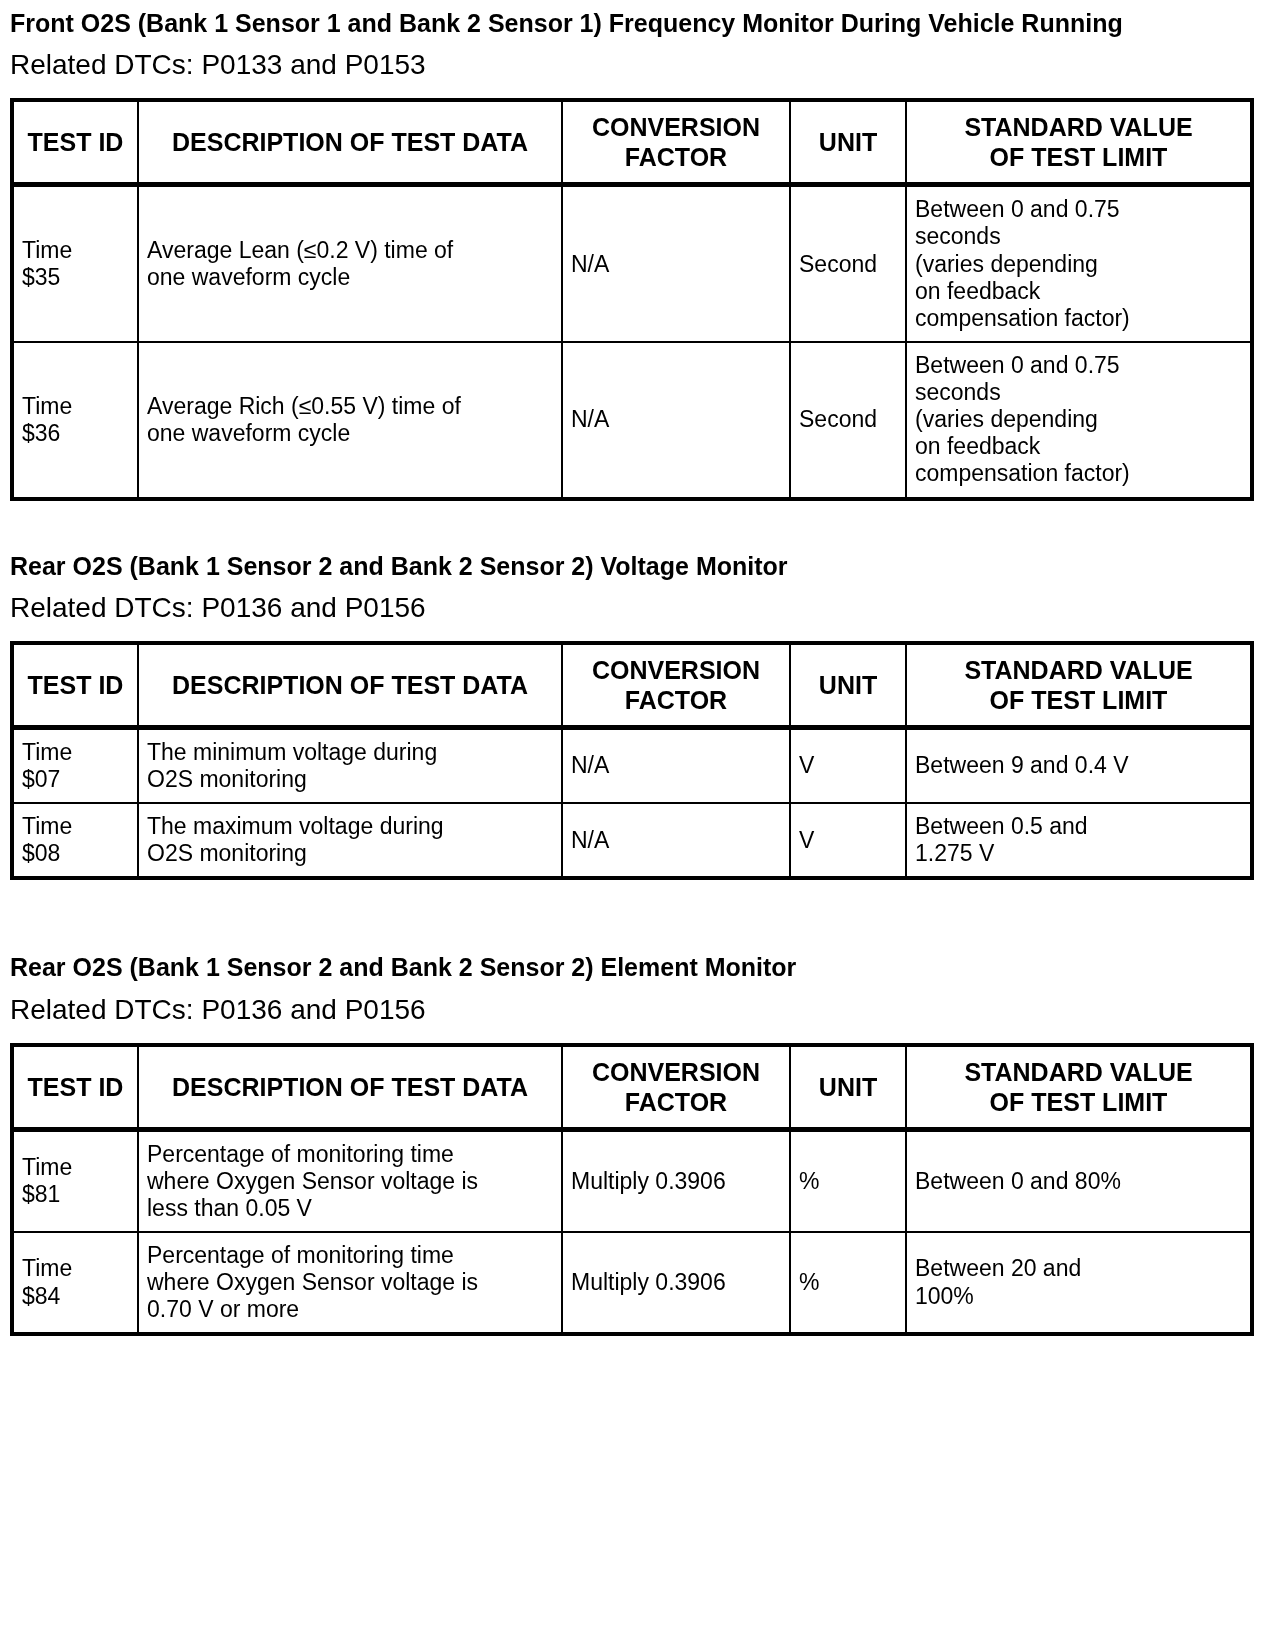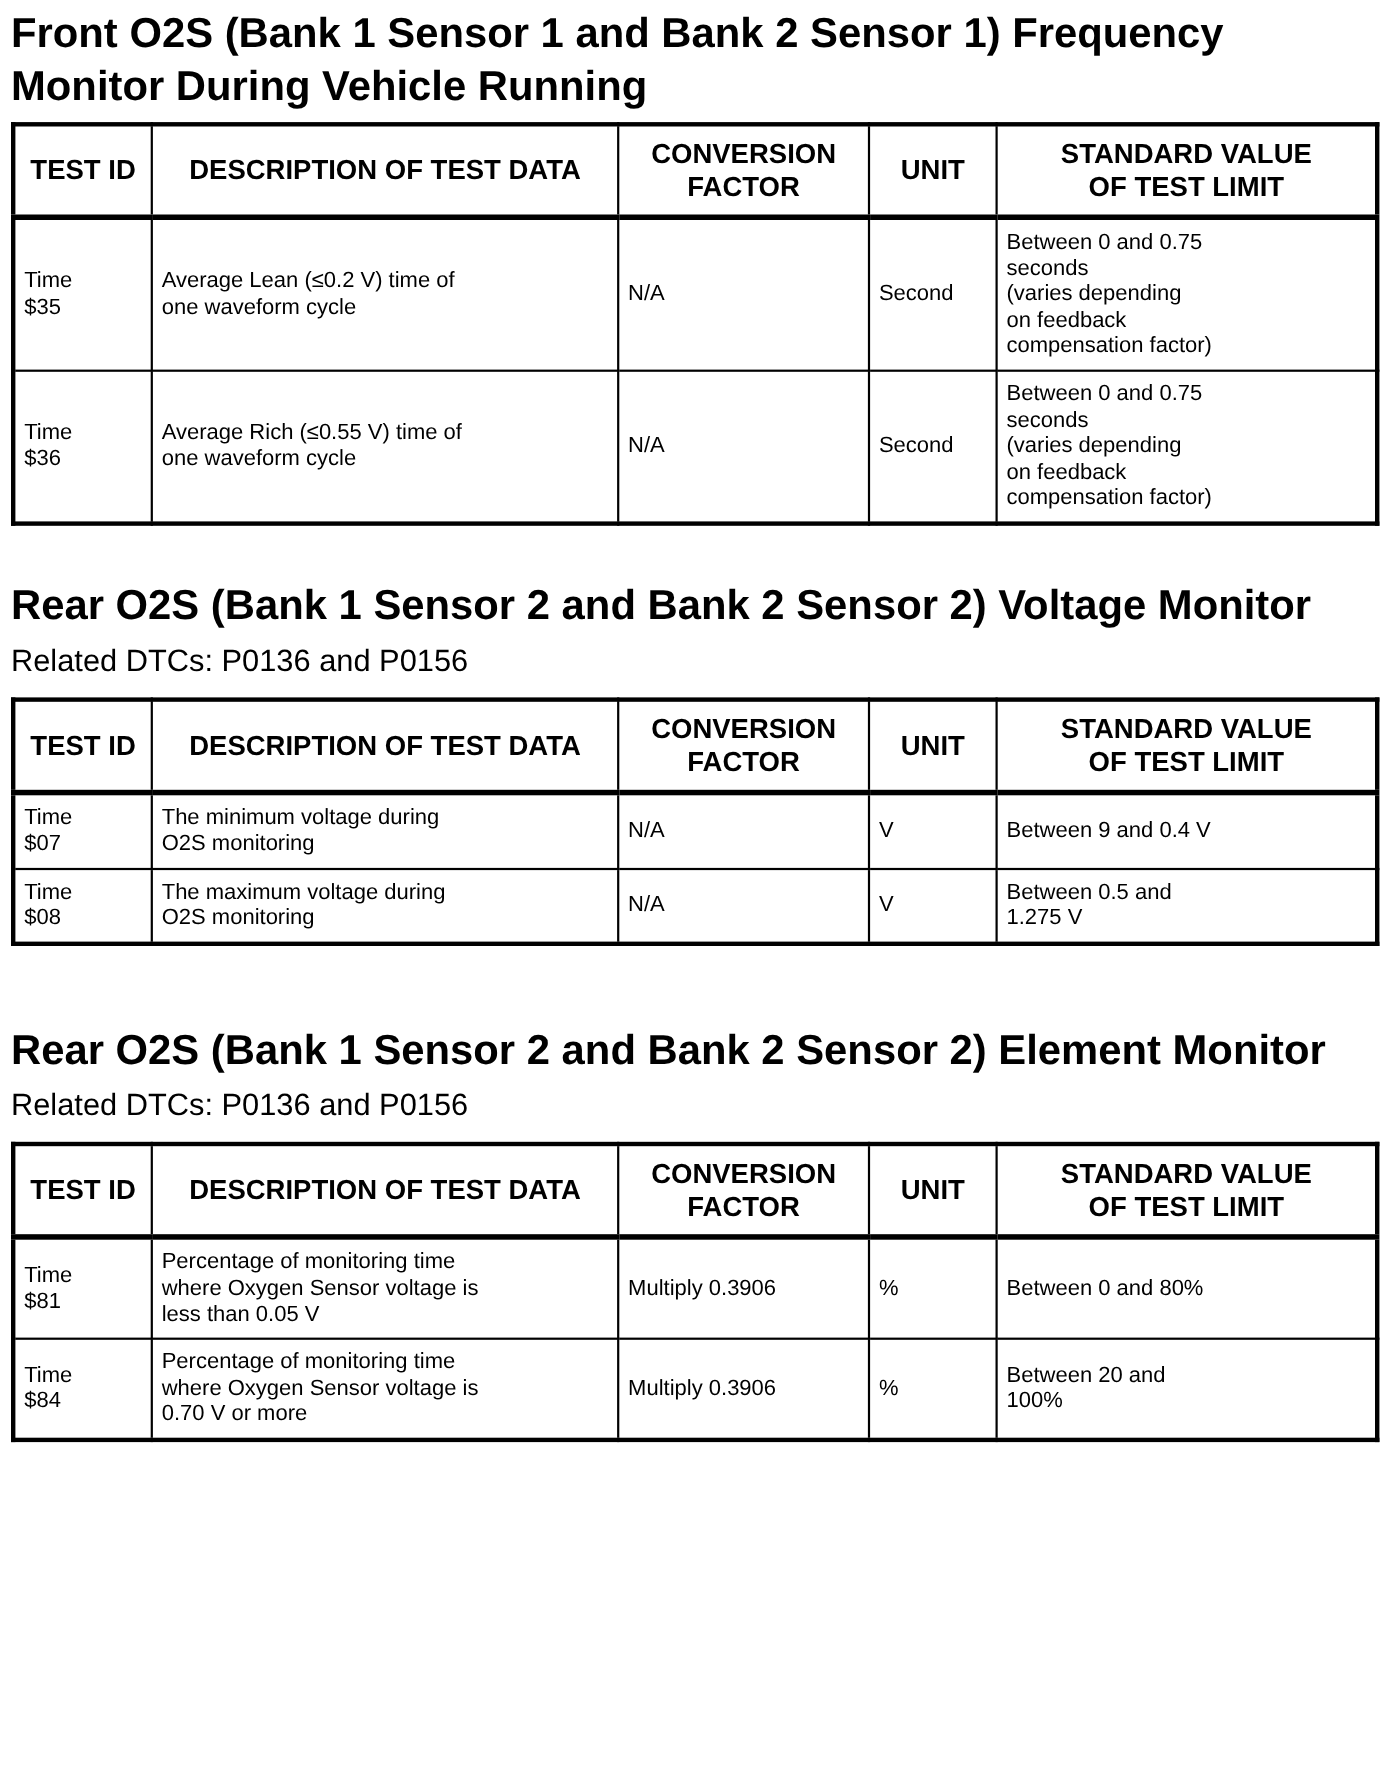--- a/index.html
+++ b/index.html
@@ -11,21 +11,21 @@
     color: #000000;
     font-family: "Liberation Sans", "DejaVu Sans", sans-serif;
   }
   .page { padding: 8px 10px 12px 10px; }
 
   .section { margin: 0; }
   .section + .section { margin-top: 50px; }
   .section.extra-gap { margin-top: 72px; }
 
   .section-title {
-    font-size: 38px;
+    font-size: 25px;
     font-weight: bold;
     line-height: 1.25;
     margin: 0 0 8px 0;
   }
   .dtcs {
     font-size: 28px;
     line-height: 1.25;
     margin: 0 0 16px 0;
   }
 
@@ -43,21 +43,21 @@
     border-bottom: 5px solid #000;
     font-size: 25px;
     font-weight: bold;
     text-align: center;
     vertical-align: middle;
     padding: 10px 6px;
     line-height: 1.2;
     white-space: pre-line;
   }
   table.spec-table td {
-    font-size: 20px;
+    font-size: 23px;
     line-height: 1.18;
     vertical-align: middle;
     padding: 9px 8px;
     white-space: pre-line;
     text-align: left;
   }
   td.c-test, td.c-conv, td.c-unit { text-align: center; }
   td.c-desc, td.c-std { text-align: left; }
 
   .note {
@@ -66,20 +66,21 @@
     margin: 10px 0 0 0;
   }
 </style>
 </head>
 <body>
 
 <div class="page">
 
   <div class="section">
     <h1 class="section-title">Front O2S (Bank 1 Sensor 1 and Bank 2 Sensor 1) Frequency Monitor During Vehicle Running</h1>
+    <p class="dtcs">Related DTCs: P0133 and P0153</p>
     <table class="spec-table">
       <colgroup>
         <col style="width:126px">
         <col style="width:424px">
         <col style="width:228px">
         <col style="width:116px">
         <col>
       </colgroup>
       <thead>
         <tr>

